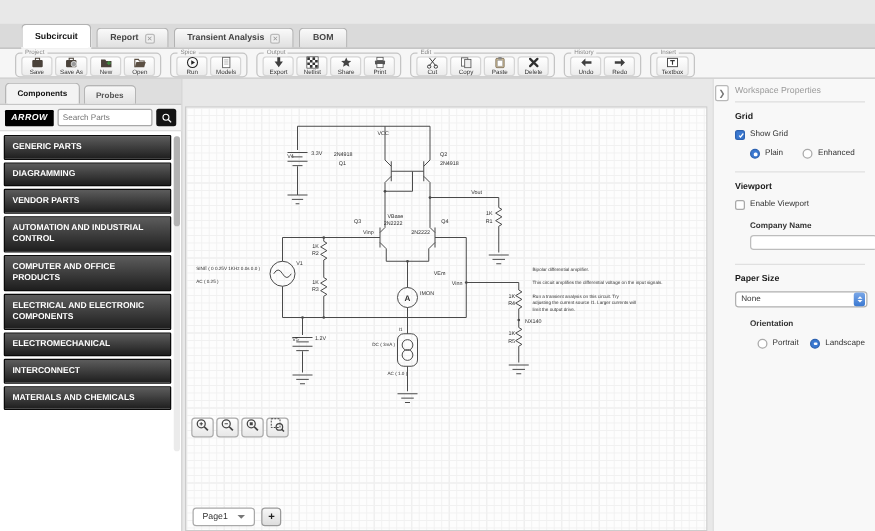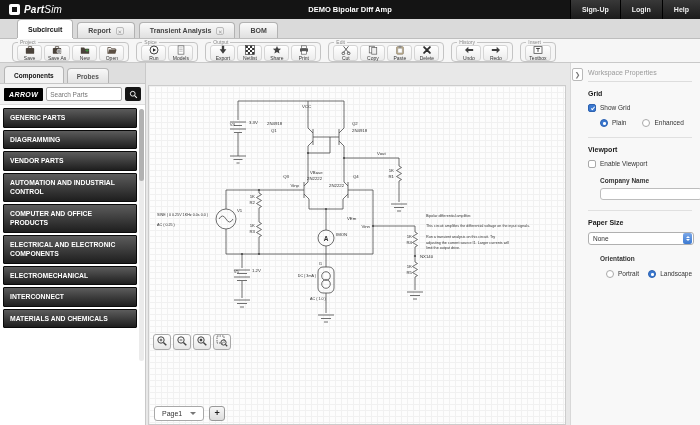--- a/index.html
+++ b/index.html
@@ -84,34 +84,20 @@
   .rp-select { margin-top:6px; width:106px; height:13px; background:#fff; border:1px solid #b0b0b0; border-radius:3px; display:flex; align-items:center; justify-content:space-between; padding:0 1px 0 4px; cursor:pointer; }
   .spinner { width:9px; height:11px; border-radius:2px; background:linear-gradient(#7aa7e8,#3b79d1); display:flex; flex-direction:column; align-items:center; justify-content:center; gap:1px; }
   .spin-up { width:0; height:0; border-left:2px solid transparent; border-right:2px solid transparent; border-bottom:2.5px solid #fff; }
   .spin-down { width:0; height:0; border-left:2px solid transparent; border-right:2px solid transparent; border-top:2.5px solid #fff; }
 </style>
 </head>
 <body>
 
 <div class="app">
 
-  <div class="topbar">
-    <div class="logo">
-      <span class="logo-icon">
-          <span class="logo-icon-inner"></span>
-        </span>
-      <span class="logo-text"><span class="logo-part">Part</span><span>Sim</span></span>
-    </div>
-    <div class="topbar-title">DEMO Bipolar Diff Amp</div>
-    <div class="topbar-buttons">
-      <div class="tb-btn">Sign-Up</div>
-      <div class="tb-btn">Login</div>
-      <div class="tb-btn">Help</div>
-    </div>
-  </div>
 
   <div class="tabstrip">
     <div class="tab active">
         <span>Subcircuit</span>
       </div>
     <div class="tab">
         <span>Report</span>
         <span class="tab-close">✕</span>
       </div>
     <div class="tab">

